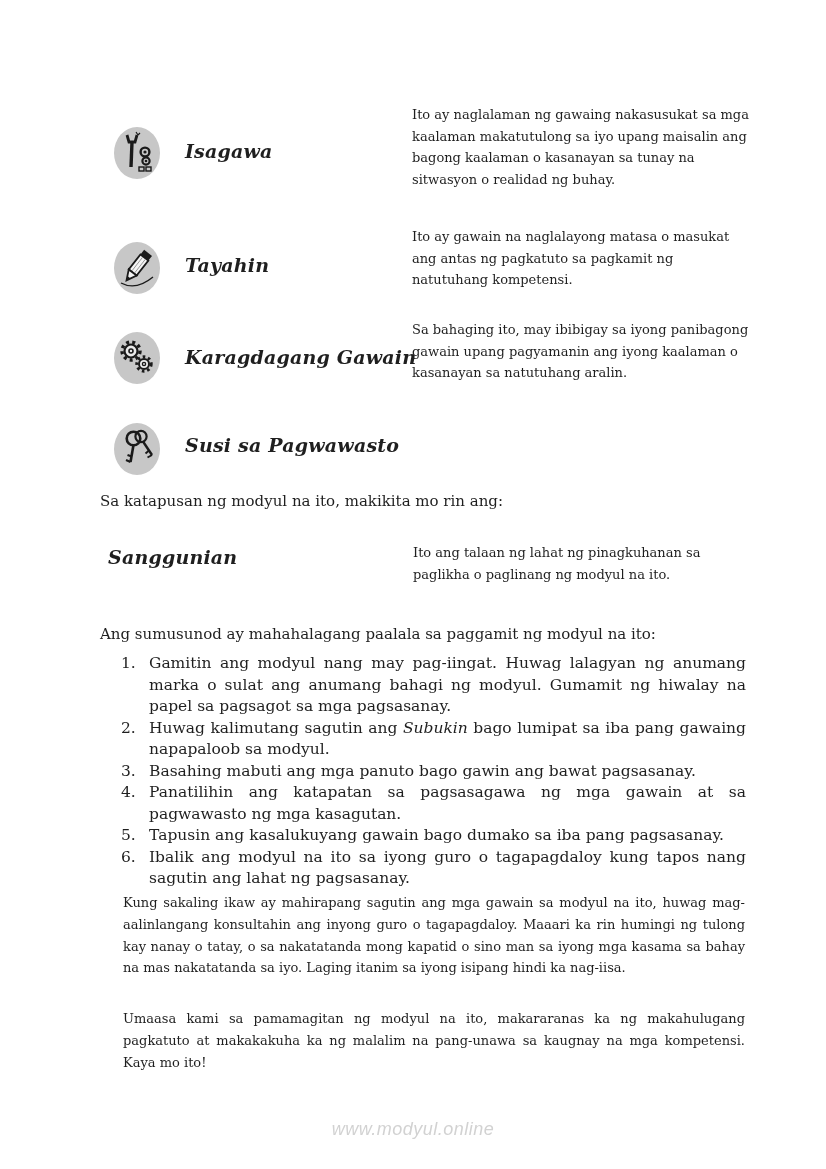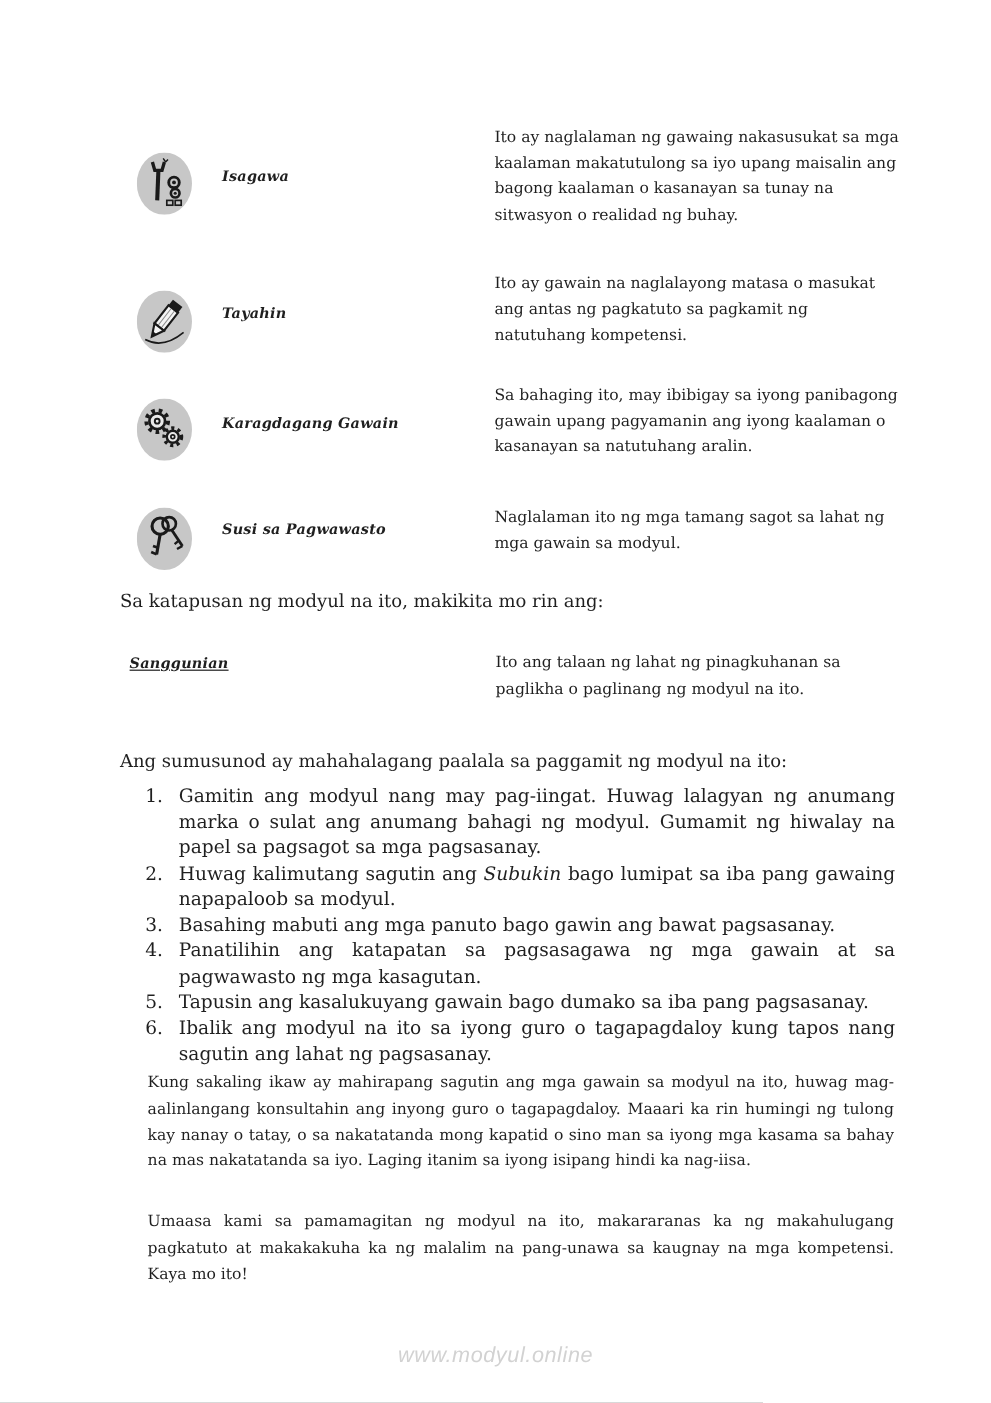--- a/index.html
+++ b/index.html
@@ -9,21 +9,21 @@
     margin:0 auto;
     background:#ffffff;
     font-family:"DejaVu Serif", serif;
     color:#1f1f1f;
     overflow:hidden;
   }
   .abs{position:absolute;}
   .icon-wrap{width:46px;height:52px;}
   .section-label{
     font-weight:700;font-style:italic;
-    font-size:12px;letter-spacing:0.2px;
+    font-size:19px;letter-spacing:0.2px;
     white-space:nowrap;
   }
   .section-desc{
     font-size:13px;line-height:21.5px;
     text-align:left;
   }
   .flow-text{
     font-size:15px;line-height:21.5px;
   }
   .list{width:646px;}
@@ -107,25 +107,24 @@
       <line x1="29" y1="18.5" x2="38" y2="32" stroke="#1a1a1a" stroke-width="2.4"></line>
       <line x1="38" y1="32" x2="33.5" y2="34.5" stroke="#1a1a1a" stroke-width="2"></line>
       <line x1="35" y1="27.5" x2="31.5" y2="30.5" stroke="#1a1a1a" stroke-width="2"></line>
       <circle cx="19.5" cy="15.5" r="6.8" fill="none" stroke="#1a1a1a" stroke-width="2.6"></circle>
       <line x1="19.5" y1="22" x2="16.5" y2="39" stroke="#1a1a1a" stroke-width="2.6"></line>
       <line x1="16.5" y1="39" x2="12" y2="37" stroke="#1a1a1a" stroke-width="2.2"></line>
       <line x1="17.8" y1="33.5" x2="13.5" y2="32" stroke="#1a1a1a" stroke-width="2.2"></line>
     </svg>
   </div>
   <div class="abs section-label" style="left:185px;top:434px;">Susi sa Pagwawasto</div>
-  <div class="abs section-desc" style="left:412px;top:421px;width:345px;">Naglalaman ito ng mga tamang sagot sa lahat ng mga gawain sa modyul.</div>
 
   <div class="abs flow-text" style="left:100px;top:491px;width:648px;">Sa katapusan ng modyul na ito, makikita mo rin ang:</div>
 
-  <div class="abs section-label" style="left:108px;top:546px;text-decoration:underline;">Sanggunian</div>
+  <div class="abs section-label" style="left:108px;top:546px;">Sanggunian</div>
   <div class="abs section-desc" style="left:413px;top:542px;width:345px;">Ito ang talaan ng lahat ng pinagkuhanan sa paglikha o paglinang ng modyul na ito.</div>
 
   <div class="abs flow-text" style="left:100px;top:624px;width:648px;">Ang sumusunod ay mahahalagang paalala sa paggamit ng modyul na ito:</div>
 
   <div class="abs list" style="left:100px;top:653px;">
     <div class="list-item">
       <span class="list-num">1.</span>
       <span class="list-body"><span>Gamitin ang modyul nang may pag-iingat. Huwag lalagyan ng anumang marka o sulat ang anumang bahagi ng modyul. Gumamit ng hiwalay na papel sa pagsagot sa mga pagsasanay.</span><em class="inline-it"></em><span></span></span>
     </div>
     <div class="list-item">

